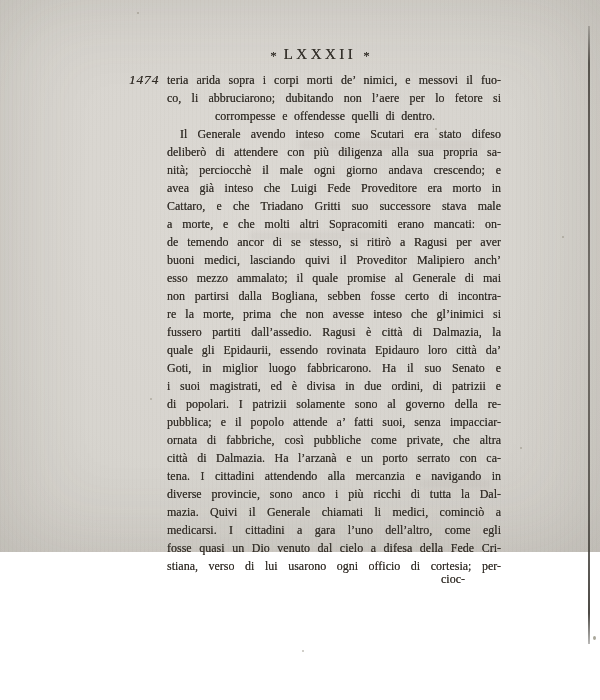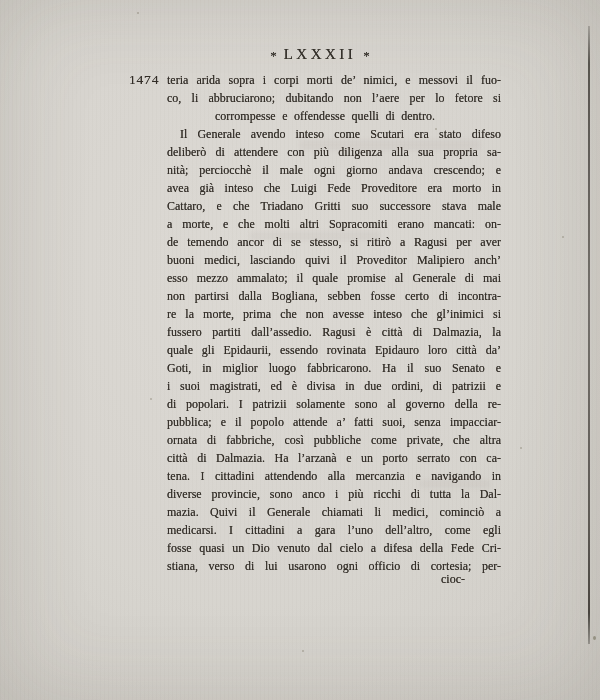--- a/index.html
+++ b/index.html
@@ -2,21 +2,21 @@
 <html><head>
 <meta charset="utf-8">
 <style>
   html, body {
     margin: 0; padding: 0;
     width: 600px; height: 700px;
     overflow: hidden;
   }
   .page {
     position: relative;
-    width: 600px; height: 700px;
+    width: 600px; height: 552px;
     background-color: #d6d3cd;
     background-image:
       repeating-linear-gradient(90deg, rgba(70,65,55,0.018) 0 1px, rgba(255,255,255,0.012) 1px 4px),
       radial-gradient(ellipse at 42% 38%, #dcd9d3 0%, #d7d4ce 55%, #cecbc5 100%),
       linear-gradient(90deg, #d2cfc9 0%, #d8d5cf 30%, #d7d4ce 80%, #cac7c1 97%, #c2bfba 100%);
     font-family: "Liberation Serif", "DejaVu Serif", serif;
     color: #332e28;
   }
   .vignette {
     position: absolute; inset: 0;
@@ -40,20 +40,21 @@
   }
   .orn-left  { margin-right: 7px; }
   .orn-right { margin-left: 7px; }
   .margin-year {
     position: absolute;
     left: 129px; top: 72px;
     font-size: 13.5px;
     letter-spacing: 0.8px;
     color: #332e28;
     text-shadow: 0 0 0.6px rgba(40,36,30,0.7);
+    font-style: italic;
   }
   .body-text {
     position: absolute;
     left: 167px; top: 71px;
     width: 334px;
     font-size: 12px;
     line-height: 18px;
     text-shadow: 0 0 0.6px rgba(40,36,30,0.7);
   }
   .tline {

